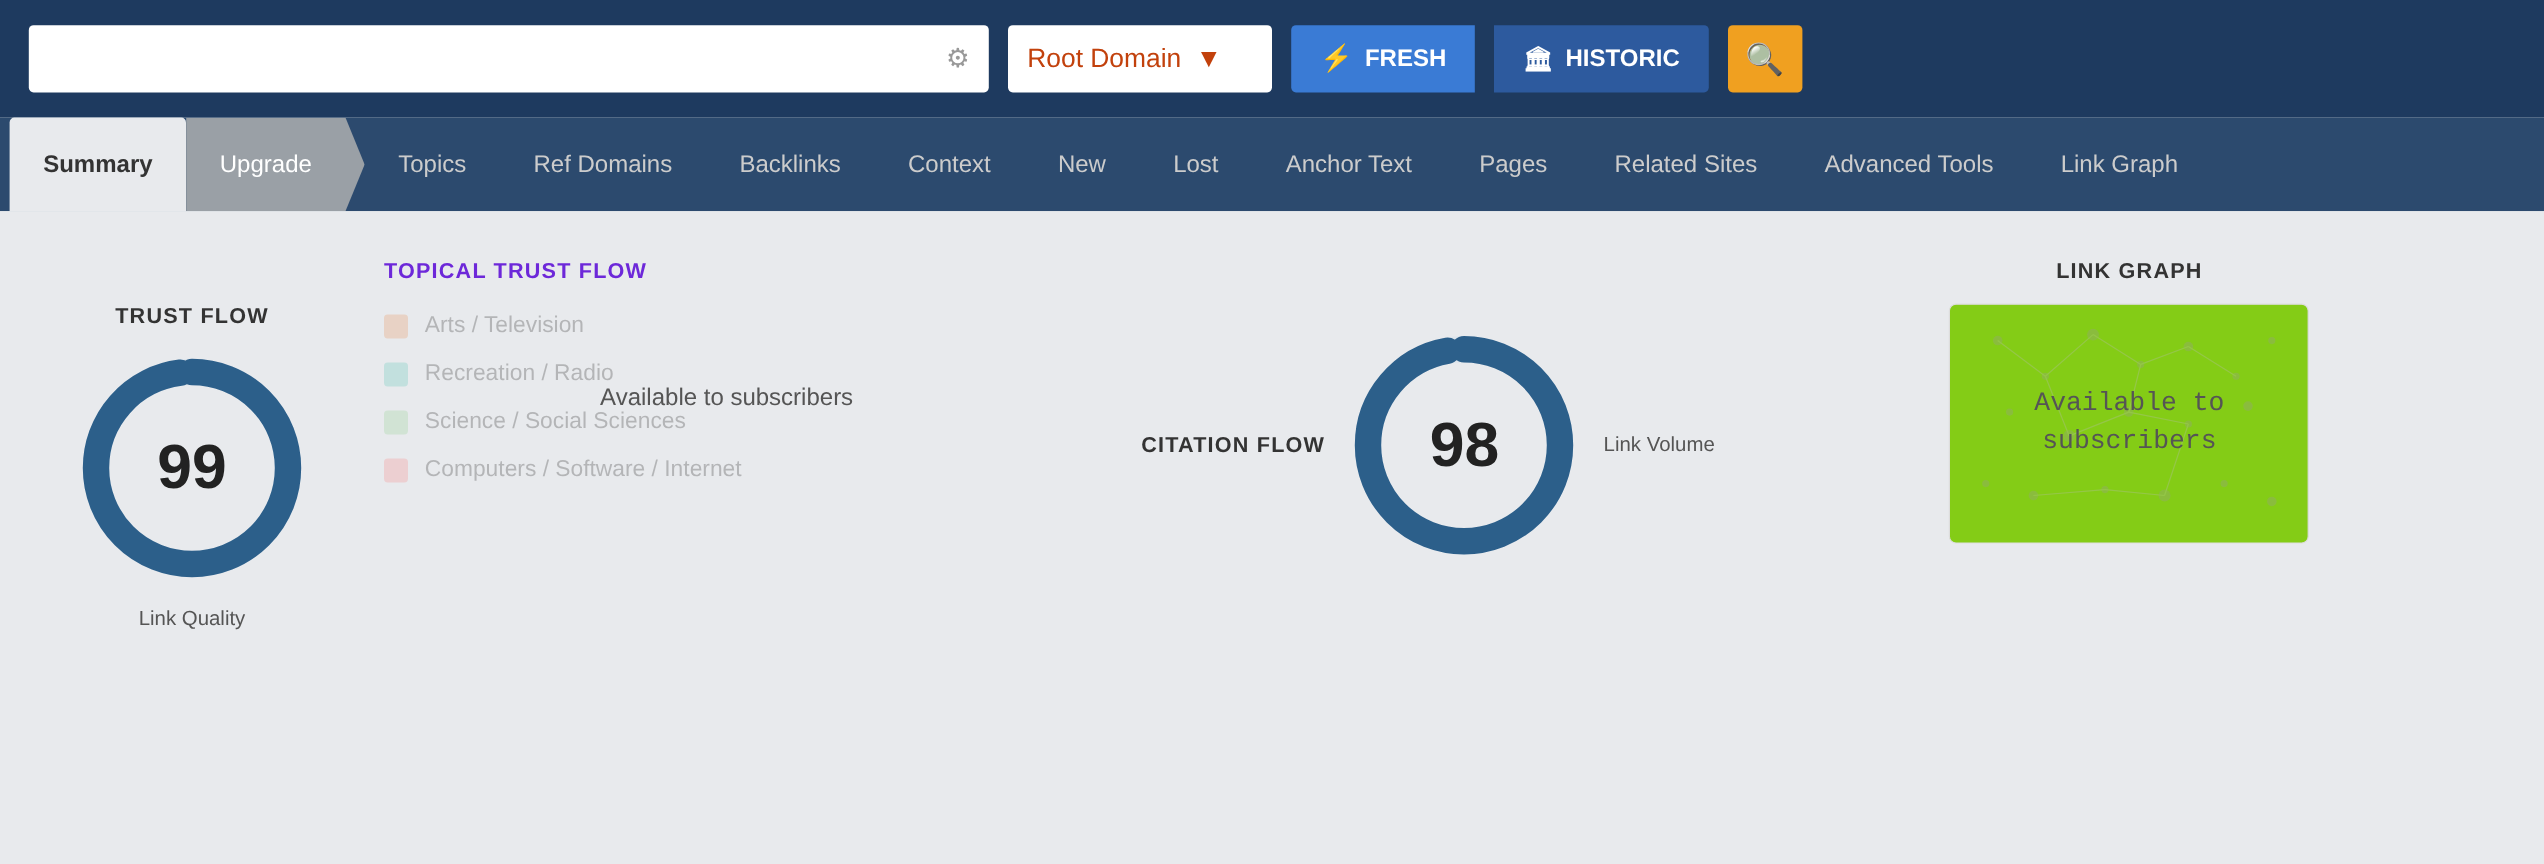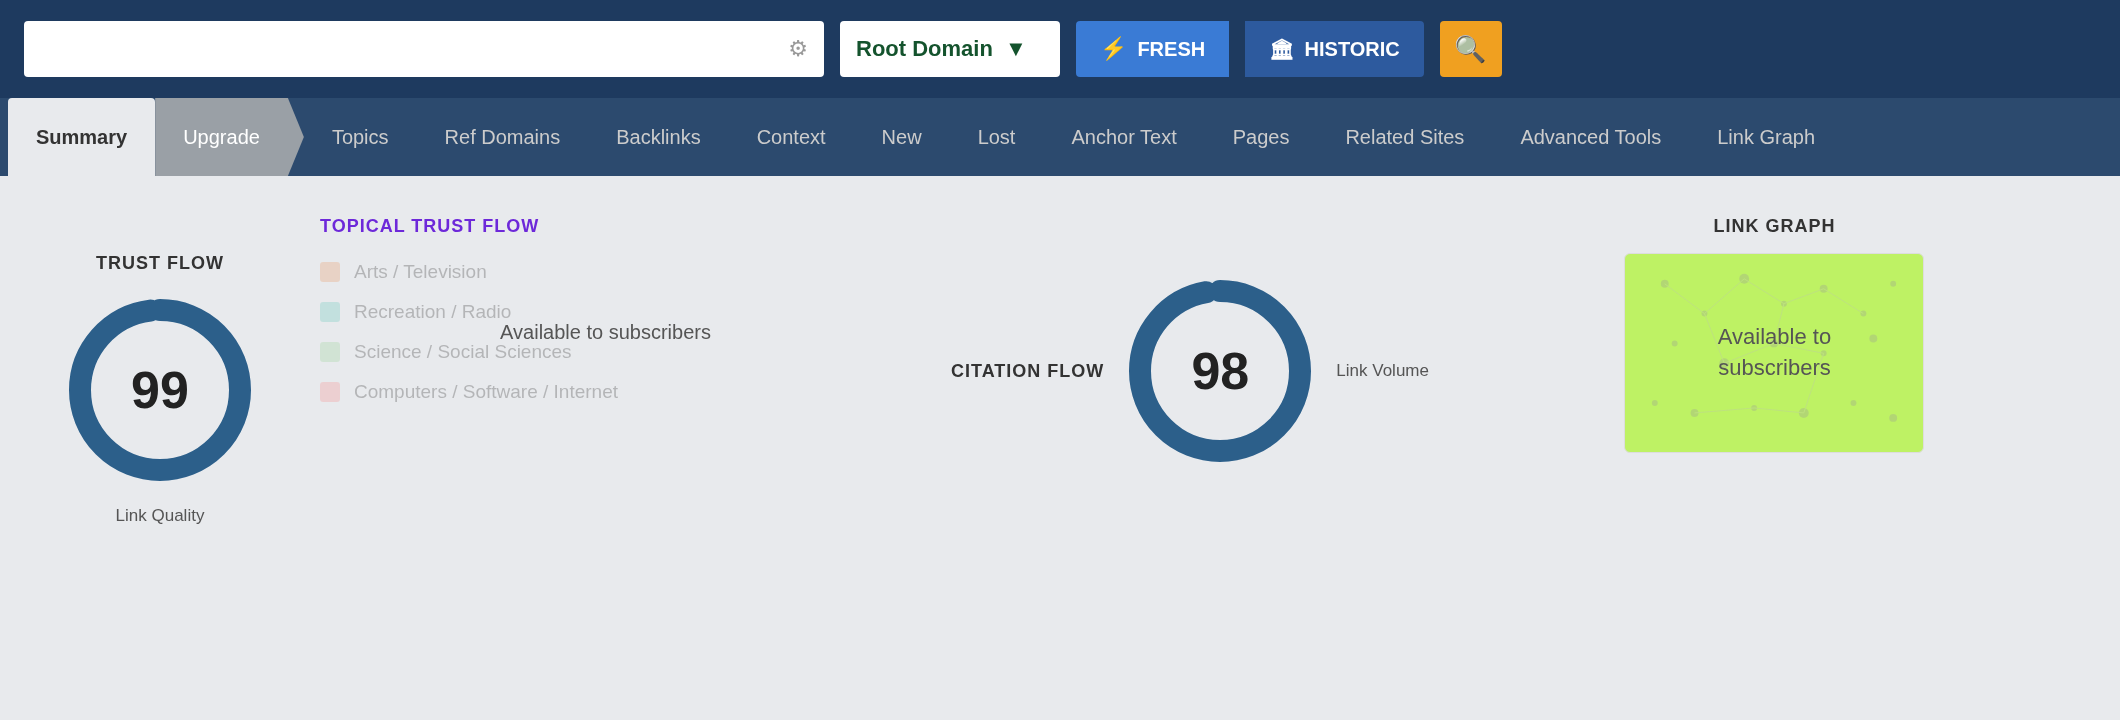--- a/index.html
+++ b/index.html
@@ -42,22 +42,22 @@
       background: white;
       border-radius: 4px;
       padding: 0 16px;
       height: 56px;
       gap: 12px;
       min-width: 220px;
       cursor: pointer;
     }
     .domain-selector span {
       font-size: 22px;
-      color: #14532d;
-      font-weight: 700;
+      color: #c2410c;
+      font-weight: 400;
     }
     .chevron-icon {
       font-size: 20px;
       color: #555;
     }
     .fresh-btn {
       display: flex;
       align-items: center;
       background: #3a7bd5;
       color: white;
@@ -250,30 +250,31 @@
     }
     .link-graph-title {
       font-size: 18px;
       font-weight: bold;
       color: #333;
       text-transform: uppercase;
       letter-spacing: 1px;
       text-align: center;
     }
     .link-graph-box {
-      background: #bef264;
+      background: #84cc16;
       border: 1px solid #ddd;
       border-radius: 6px;
       width: 300px;
       height: 200px;
       display: flex;
       align-items: center;
       justify-content: center;
       position: relative;
       overflow: hidden;
+      font-family: Liberation Mono, monospace;
     }
     .link-graph-dots {
       position: absolute;
       inset: 0;
       opacity: 0.3;
     }
     .link-graph-overlay {
       font-size: 22px;
       color: #555;
       text-align: center;

